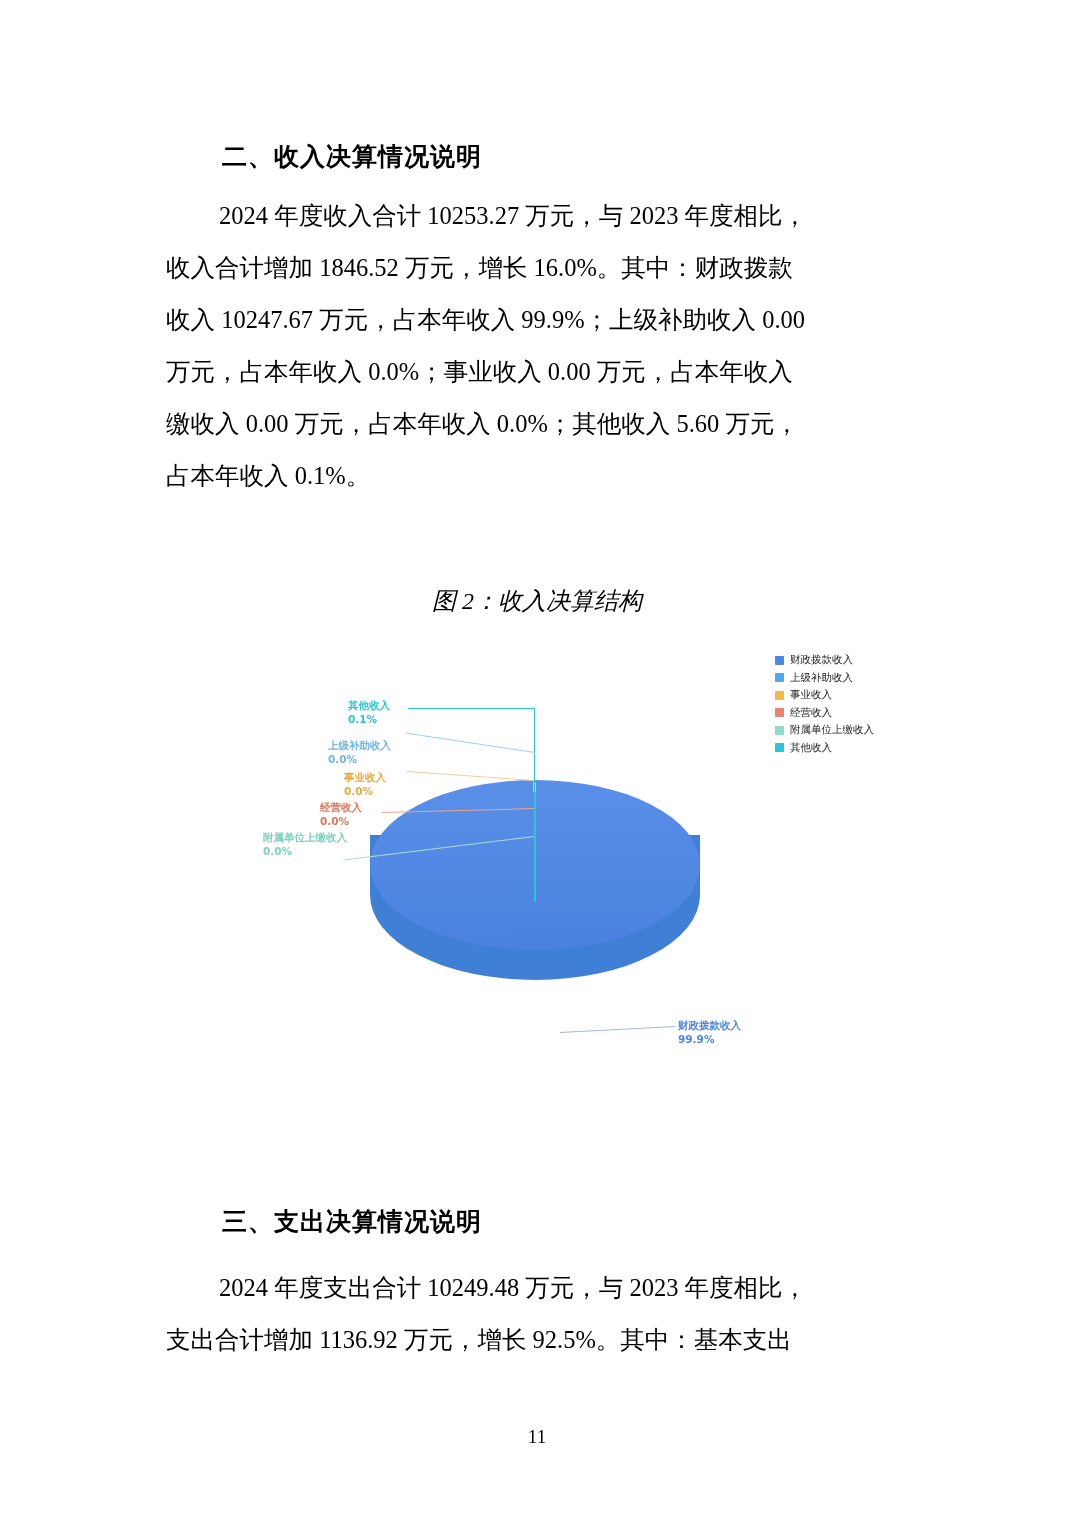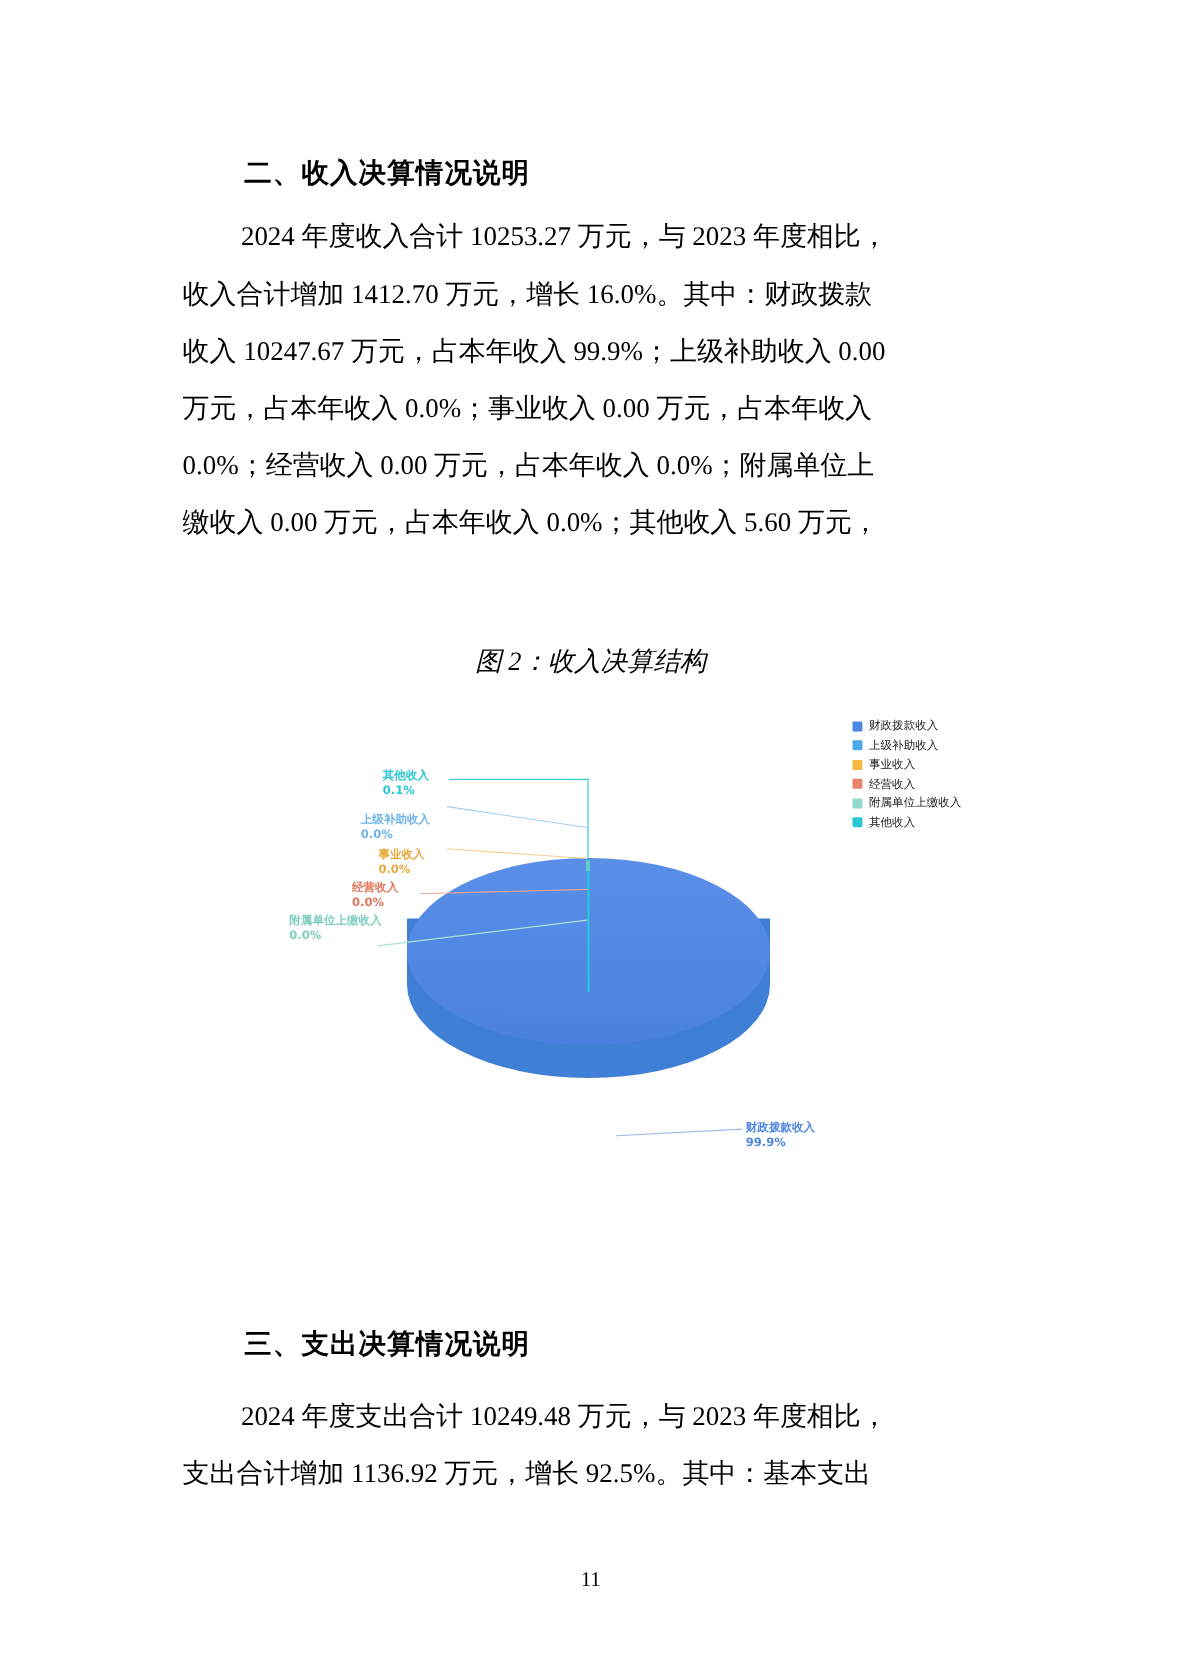--- a/index.html
+++ b/index.html
@@ -170,25 +170,25 @@
 </style>
 </head>
 <body>
 
 <div class="page">
 
   <div class="section-heading" id="heading-income">二、收入决算情况说明</div>
 
   <div class="body-text" id="para-income">
     <span class="para-line indent">2024 年度收入合计 10253.27 万元，与 2023 年度相比，</span>
-    <span class="para-line">收入合计增加 1412.70 万元，增长 16.0%。其中：财政拨款</span>
+    <span class="para-line">收入合计增加 1846.52 万元，增长 16.0%。其中：财政拨款</span>
     <span class="para-line">收入 10247.67 万元，占本年收入 99.9%；上级补助收入 0.00</span>
     <span class="para-line">万元，占本年收入 0.0%；事业收入 0.00 万元，占本年收入</span>
-    <span class="para-line">0.0%；经营收入 0.00 万元，占本年收入 0.0%；附属单位上</span>
     <span class="para-line">缴收入 0.00 万元，占本年收入 0.0%；其他收入 5.60 万元，</span>
+    <span class="para-line">占本年收入 0.1%。</span>
   </div>
 
   <div class="fig-caption">图 2：收入决算结构</div>
 
   <div class="chart-area">
 
     <div class="legend">
       <div class="legend-row">
         <span class="legend-swatch" style="background:#4f86e2"></span>
         <span>财政拨款收入</span>

